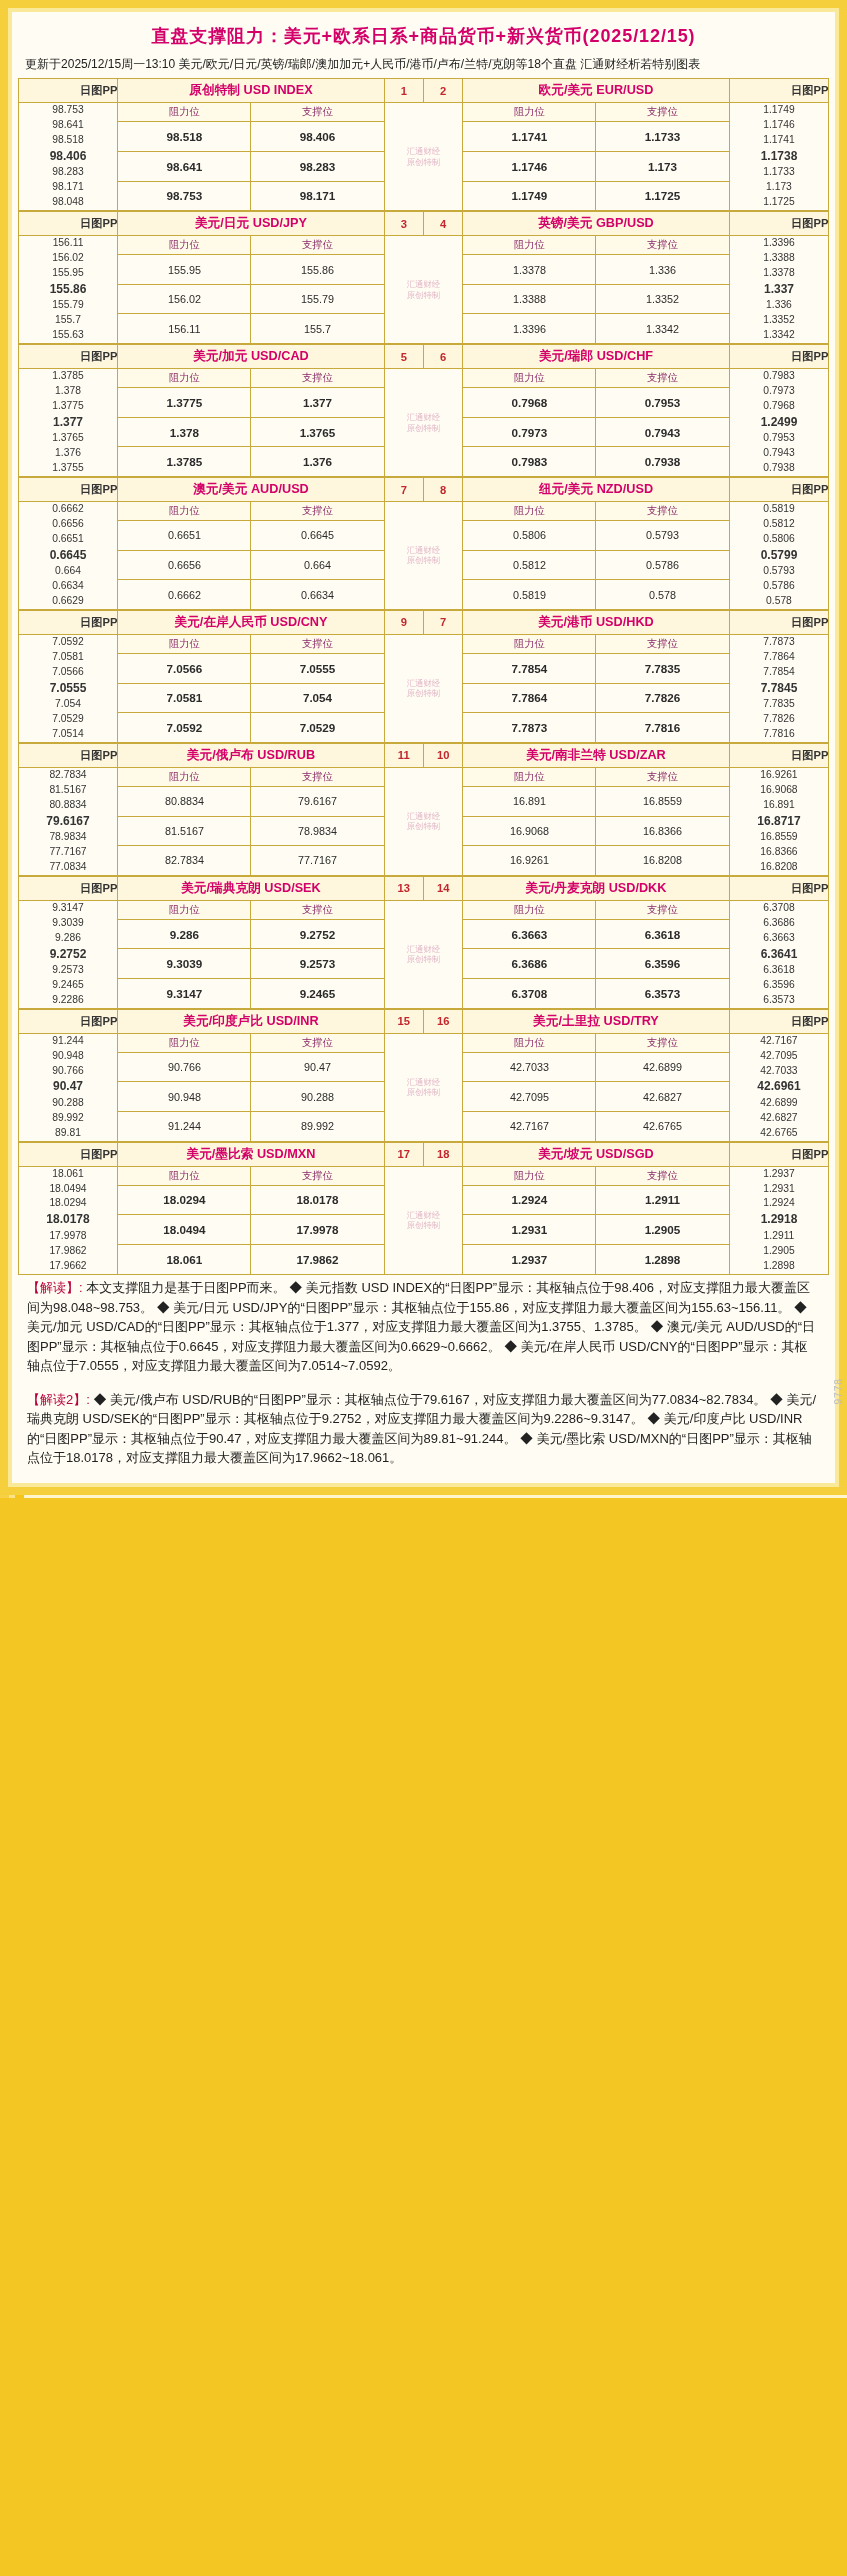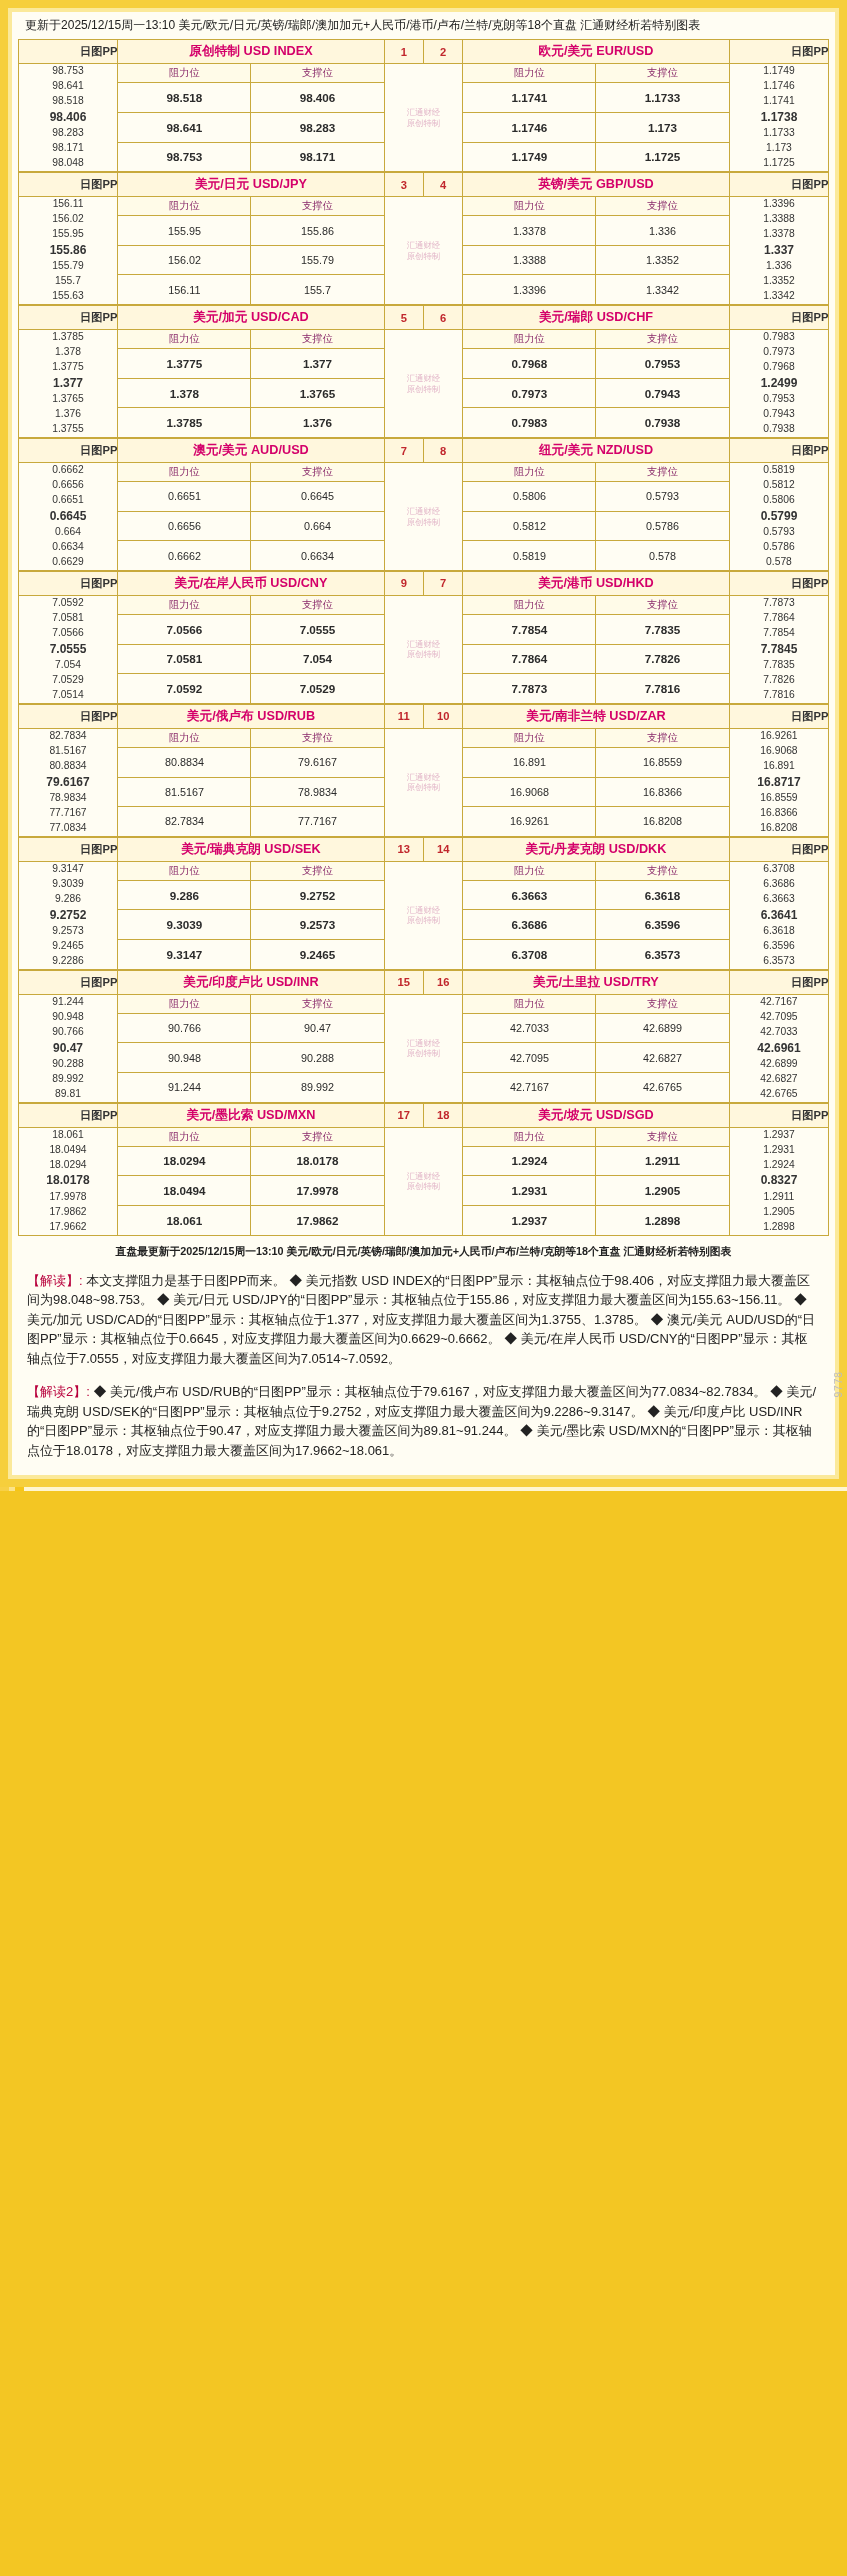--- a/index.html
+++ b/index.html
@@ -127,20 +127,21 @@
     letter-spacing: 0.9px;
   }
 </style>
 </head>
 <body>
 
 <div class="page">
   <div class="outer-border">
     <div class="inner">
 
+      <div class="title">直盘支撑阻力：美元+欧系日系+商品货币+新兴货币(2025/12/15)</div>
       <div class="subtitle">更新于2025/12/15周一13:10 美元/欧元/日元/英镑/瑞郎/澳加加元+人民币/港币/卢布/兰特/克朗等18个直盘 汇通财经析若特别图表</div>
 
       <div id="blocks-container">
           <table class="grid block">
             <tbody>
               <tr>
                 <td class="hdr-cell" rowspan="1" style="width:81px">日图PP</td>
                 <td class="hdr-cell pair-title" colspan="2" style="width:216px">原创特制  USD INDEX</td>
                 <td class="hdr-cell idx" style="width:32px">1</td>
                 <td class="hdr-cell idx" style="width:32px">2</td>
@@ -623,21 +624,21 @@
                 </td>
                 <td class="sub-hdr">阻力位</td>
                 <td class="sub-hdr">支撑位</td>
                 <td class="watermark" colspan="2" rowspan="7">汇通财经<br>原创特制</td>
                 <td class="sub-hdr">阻力位</td>
                 <td class="sub-hdr">支撑位</td>
                 <td class="ppcol" rowspan="7">
                   <div class="">1.2937</div>
                   <div class="">1.2931</div>
                   <div class="">1.2924</div>
-                  <div class="pp-strong">0.8327</div>
+                  <div class="pp-strong">1.2918</div>
                   <div class="">1.2911</div>
                   <div class="">1.2905</div>
                   <div class="">1.2898</div>
                 </td>
               </tr>
               <tr>
                 <td class="num val-strong" rowspan="2">18.0294</td>
                 <td class="num val-strong" rowspan="2">18.0178</td>
                 <td class="num val-strong" rowspan="2">1.2924</td>
                 <td class="num val-strong" rowspan="2">1.2911</td>
@@ -654,23 +655,20 @@
                 <td class="num val-strong" rowspan="2">18.061</td>
                 <td class="num val-strong" rowspan="2">17.9862</td>
                 <td class="num val-strong" rowspan="2">1.2937</td>
                 <td class="num val-strong" rowspan="2">1.2898</td>
               </tr>
               <tr></tr>
             </tbody>
           </table>
         </div>
 
-      <div class="footer">
-        <span class="ftitle">直盘最更新于2025/12/15周一13:10 美元/欧元/日元/英镑/瑞郎/澳加加元+人民币/卢布/兰特/克朗等18个直盘  汇通财经析若特别图表</span>
-      </div>
 
       <div class="notes">
         <div>
           <span class="nk">【解读】:</span>
           <span>本文支撑阻力是基于日图PP而来。 ◆ 美元指数 USD INDEX的“日图PP”显示：其枢轴点位于98.406，对应支撑阻力最大覆盖区间为98.048~98.753。 ◆ 美元/日元 USD/JPY的“日图PP”显示：其枢轴点位于155.86，对应支撑阻力最大覆盖区间为155.63~156.11。 ◆ 美元/加元 USD/CAD的“日图PP”显示：其枢轴点位于1.377，对应支撑阻力最大覆盖区间为1.3755、1.3785。 ◆ 澳元/美元 AUD/USD的“日图PP”显示：其枢轴点位于0.6645，对应支撑阻力最大覆盖区间为0.6629~0.6662。 ◆ 美元/在岸人民币 USD/CNY的“日图PP”显示：其枢轴点位于7.0555，对应支撑阻力最大覆盖区间为7.0514~7.0592。</span>
         </div>
         <div style="margin-top:14px;">
           <span class="nk">【解读2】:</span>
           <span>◆ 美元/俄卢布 USD/RUB的“日图PP”显示：其枢轴点位于79.6167，对应支撑阻力最大覆盖区间为77.0834~82.7834。 ◆ 美元/瑞典克朗 USD/SEK的“日图PP”显示：其枢轴点位于9.2752，对应支撑阻力最大覆盖区间为9.2286~9.3147。 ◆ 美元/印度卢比 USD/INR的“日图PP”显示：其枢轴点位于90.47，对应支撑阻力最大覆盖区间为89.81~91.244。 ◆ 美元/墨比索 USD/MXN的“日图PP”显示：其枢轴点位于18.0178，对应支撑阻力最大覆盖区间为17.9662~18.061。</span>
         </div>

